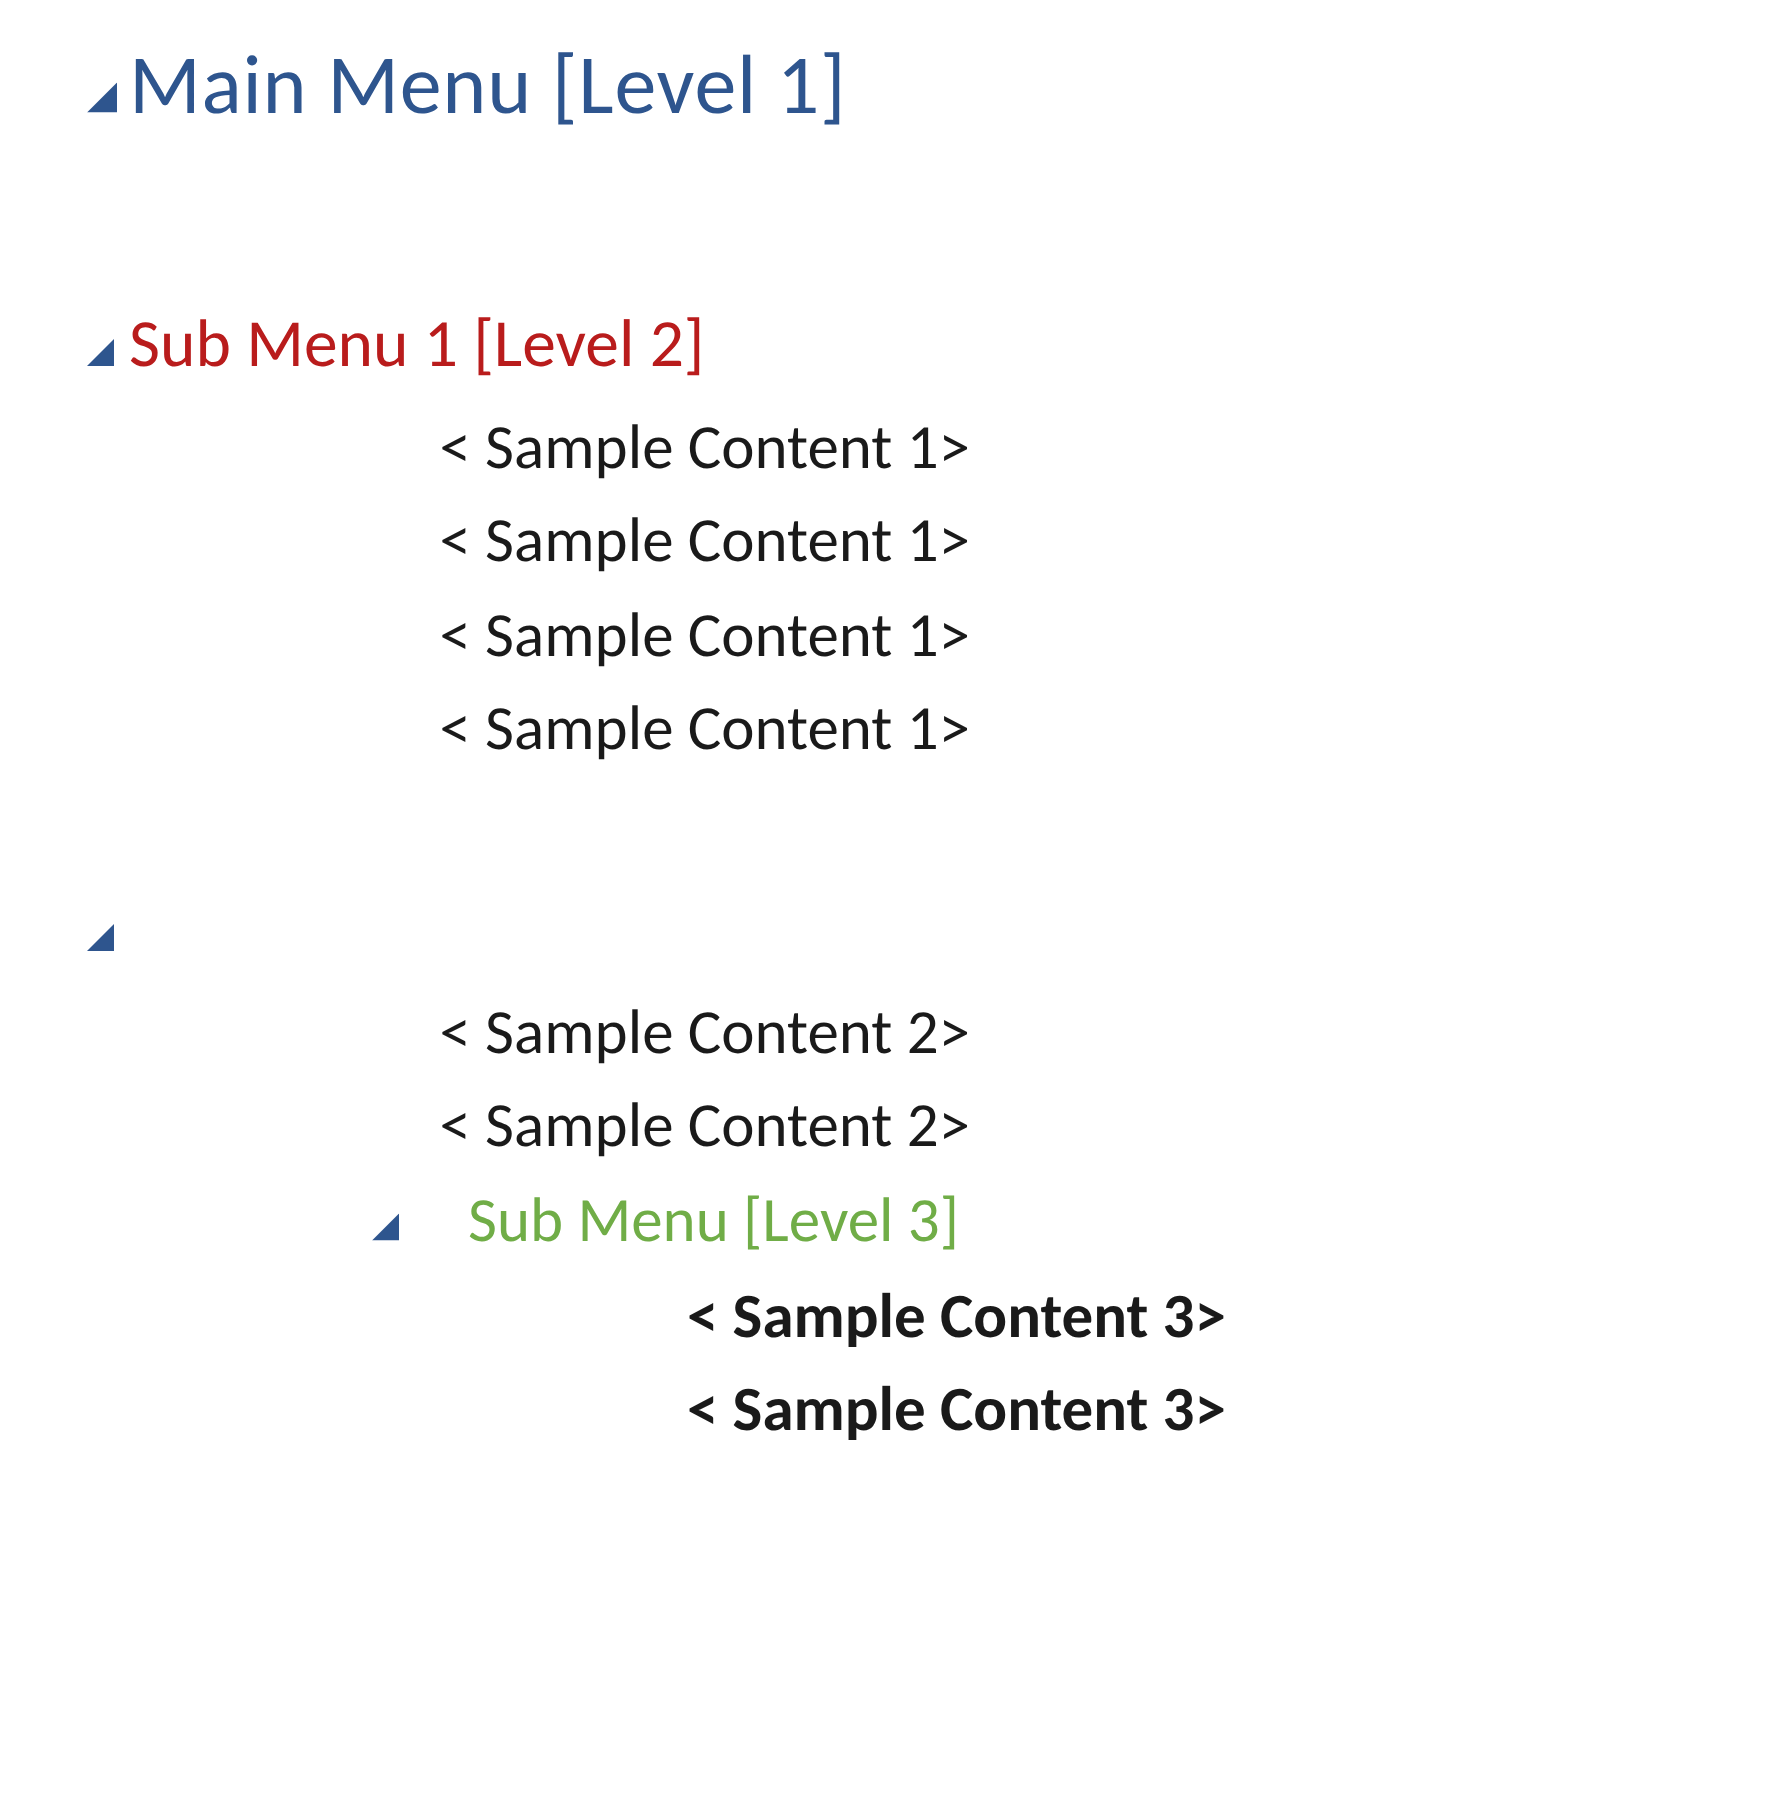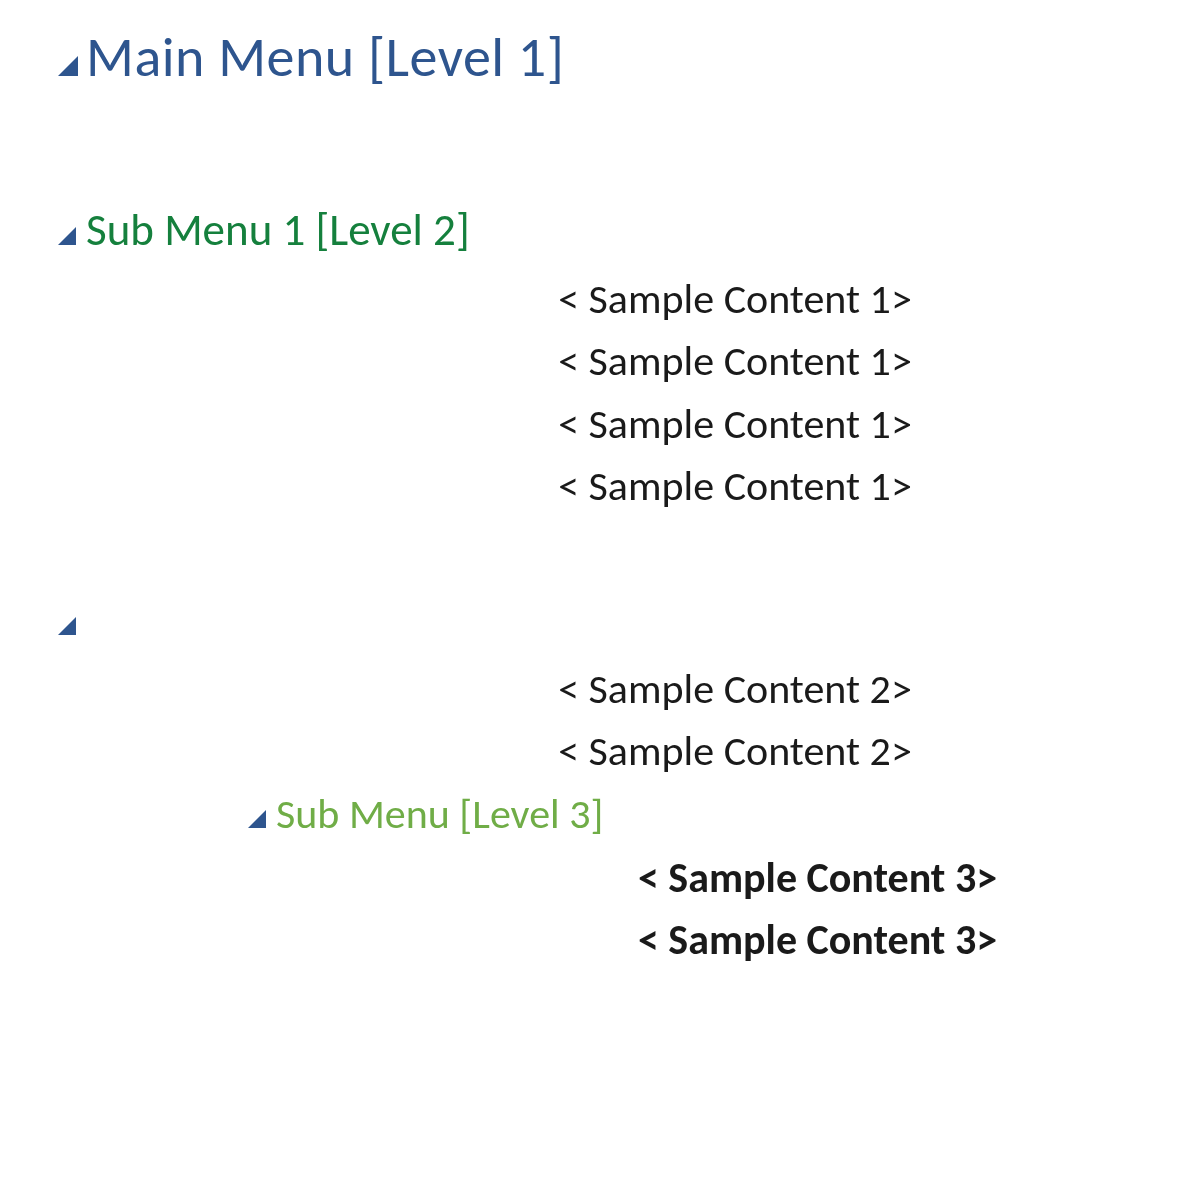--- a/index.html
+++ b/index.html
@@ -41,49 +41,48 @@
   .heading-l1 {
     font-size: 56px;
     color: #2e558e; 
     letter-spacing: 0.5px;
   }
   .heading-l1 .tri svg { width: 20px; height: 20px; }
 
   
   .heading-l2 {
     font-size: 45px;
-    color: #15803d;
+    color: #b91c1c;
     margin-left: 0px;
   }
 
   
   .heading-l3 {
     font-size: 42px;
     color: #70ad47;
   }
 
   
   .content {
     font-size: 42px;
     color: #1a1a1a;
     margin-left: 235px;
     line-height: 1.48;
-    text-align: center;
   }
   .content-l3 {
     margin-left: 400px;
     font-weight: bold;
   }
 
   
   .gap-after-h1   { height: 110px; }
   .gap-after-sub1 { height: 10px; }
   .gap-mid        { height: 75px; }
   .gap-after-sub2 { height: 10px; }
-  .heading-l3-wrap { margin-left: 190px; margin-top: 6px; margin-bottom: 6px;}
+  .heading-l3-wrap { margin-left: 190px; margin-top: 6px; margin-bottom: 6px; gap: 36px;}
 </style>
 </head>
 <body>
 
 <div class="row heading-l1">
   <span class="tri">
     <svg viewBox="0 0 10 10">
         <polygon points="0,10 10,10 10,0" fill="#2e558e"></polygon>
       </svg>
   </span>

